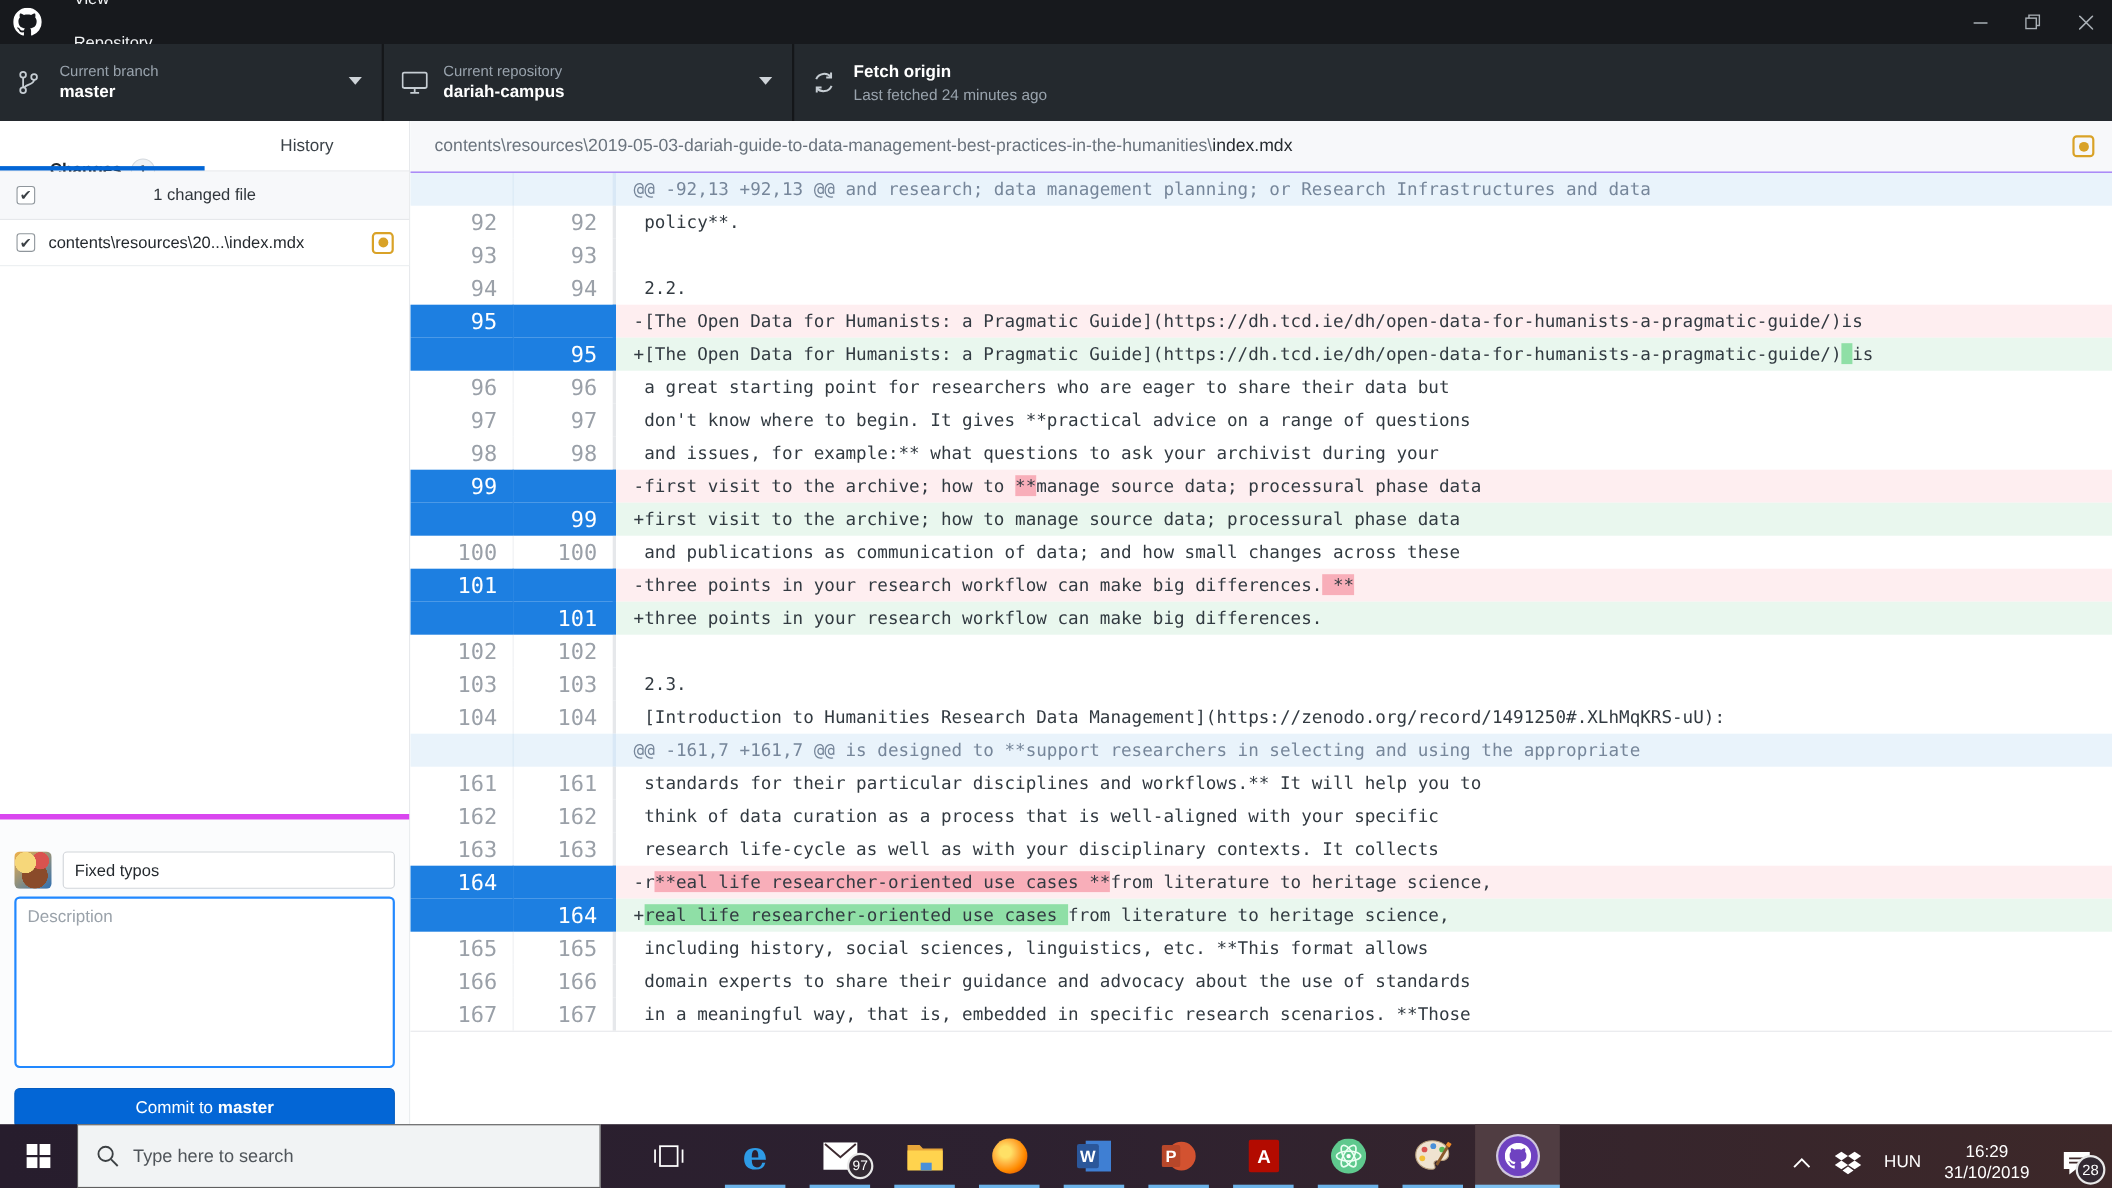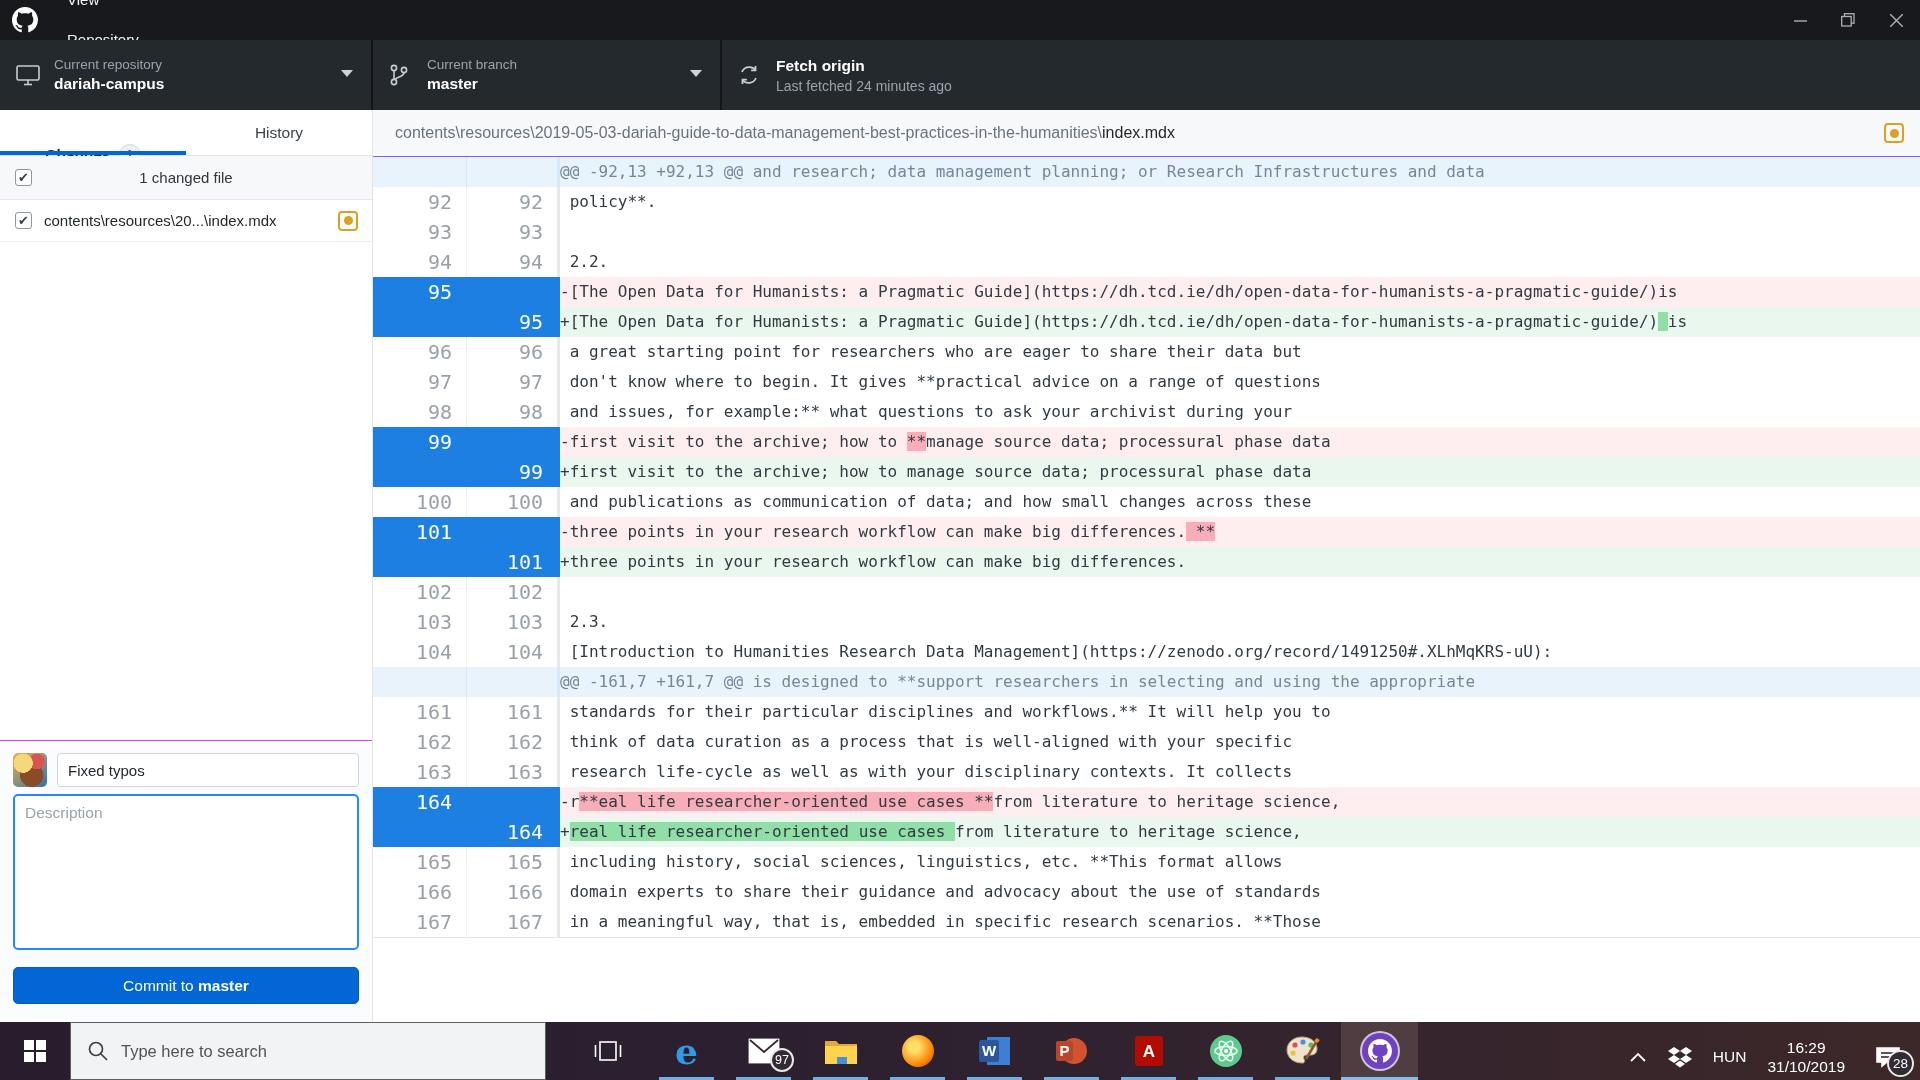--- a/index.html
+++ b/index.html
@@ -44,21 +44,21 @@
   .files-header .checkbox{ position:absolute; left:15px; }
   .files-header-label{ width:100%; text-align:center; font-size:15px; color:#30363c; }
   .file-row{ position:relative; height:42px; display:flex; align-items:center; border-bottom:1px solid #eceff1; background:#fff; }
   .file-row .checkbox{ margin-left:15px; }
   .file-name{ margin-left:12px; font-size:15px; color:#24292e; }
   .status-modified{ position:absolute; right:14px; width:20px; height:20px; border:2px solid #d9a227; border-radius:4px;
                     display:flex; align-items:center; justify-content:center; }
   .status-modified i{ width:9px; height:9px; border-radius:50%; background:#d9a227; }
 
   .commit-form{ position:absolute; left:0; right:0; bottom:0; height:282px; background:#fbfcfd;
-                border-top:1px solid #d946ef; padding:12px 13px; }
+                border-top:5px solid #d946ef; padding:29px 13px; }
   .commit-row1{ display:flex; align-items:center; }
   .avatar{ width:34px; height:34px; border-radius:5px; flex:none;
            background: radial-gradient(circle at 30% 30%, #f6d77a 0 28%, transparent 29%),
                        radial-gradient(circle at 70% 25%, #d9534f 0 22%, transparent 23%),
                        radial-gradient(circle at 55% 65%, #8a4b2a 0 40%, transparent 41%),
                        linear-gradient(140deg,#f2b24a,#2e6fb2); }
   .summary-input{ flex:1; margin-left:10px; height:34px; border:1px solid #d1d5da; border-radius:4px;
                   padding:0 10px; font-size:15px; color:#24292e; font-family:"Liberation Sans",sans-serif; outline:none; background:#fff; }
   .desc-box{ width:100%; margin-top:7px; height:156px; border:2px solid #2188ff; border-radius:5px; background:#fff;
              padding:8px 10px; font-size:15.5px; font-family:"Liberation Sans",sans-serif; color:#24292e; resize:none; outline:none; }
@@ -71,21 +71,21 @@
   .diff{ position:absolute; left:373px; top:0; right:0; bottom:0; background:#fff; overflow:hidden; }
   .diff-path{ position:relative; height:47px; background:#f7f8fa; border-bottom:1px solid #8b5cf6;
               display:flex; align-items:center; padding-left:22px; font-size:16px; }
   .path-dir{ color:#6a737d; } .path-file{ color:#24292e; }
   .diff-path .status-modified{ right:16px; }
   .diff-rows{ font-family:"DejaVu Sans Mono","Liberation Mono",monospace; }
   .drow{ display:flex; height:30px; line-height:30px; font-size:16px; }
   .g1,.g2{ flex:none; text-align:right; color:#9aa0a8; font-size:20px; }
   .g1{ width:94px; padding-right:14px; border-right:1px solid #eef0f2; }
   .g2{ width:93px; padding-right:14px; border-right:3px solid #e6e8eb; }
-  .code{ flex:1; padding-left:0; white-space:pre; overflow:hidden; color:#323a41; }
+  .code{ flex:1; padding-left:16px; white-space:pre; overflow:hidden; color:#323a41; }
   .drow.hunk{ background:#e9f3fb; }
   .drow.hunk .g1{ border-right-color:#d9e8f6; } .drow.hunk .g2{ border-right-color:#d9e8f6; }
   .drow.hunk .code{ color:#76869a; }
   .drow.removed .code{ background:#feeef0; }
   .drow.removed .code .hl{ background:#f8aeb9; }
   .drow.added .code{ background:#e9f7ee; }
   .drow.added .code .hl{ background:#8fdfa6; }
   .drow.removed .g1, .drow.removed .g2, .drow.added .g1, .drow.added .g2{
       background:#1d7fe1; color:#fff; border-right-color:#1d7fe1; }
   .diff-end{ border-bottom:1px solid #e6e8eb; }
@@ -145,46 +145,46 @@
       <div class="win-btn">
         <svg width="13" height="13" viewBox="0 0 13 13" stroke="#aab0b6" stroke-width="1.4">
             <line x1="0" y1="0" x2="13" y2="13"></line>
             <line x1="13" y1="0" x2="0" y2="13"></line>
           </svg>
       </div>
     </div>
   </div>
 
   <div class="toolbar">
-    <div class="tb-section tb-repo">
-      <span class="tb-icon">
-        <svg width="24" height="22" viewBox="0 0 24 22" fill="none" stroke="#c6cdd3" stroke-width="1.6">
-          <rect x="1" y="2" width="22" height="14" rx="1.5"></rect>
-            <line x1="8" y1="20.5" x2="16" y2="20.5"></line>
-            <line x1="12" y1="16" x2="12" y2="20"></line>
-        </svg>
-      </span>
-      <span>
-        <div class="tb-label">Current repository</div>
-        <div class="tb-value">dariah-campus</div>
-      </span>
-      <i class="tb-chevron"></i>
-    </div>
     <div class="tb-section tb-branch">
       <span class="tb-icon">
         <svg width="20" height="24" viewBox="0 0 20 24" fill="none" stroke="#c6cdd3" stroke-width="1.6">
           <circle cx="5" cy="5" r="2.6"></circle>
             <circle cx="5" cy="19" r="2.6"></circle>
             <circle cx="15" cy="7" r="2.6"></circle>
           <path d="M5 7.6 V16.4 M15 9.6 C15 14, 9 13, 5.8 16.6"></path>
         </svg>
       </span>
       <span>
         <div class="tb-label">Current branch</div>
         <div class="tb-value">master</div>
+      </span>
+      <i class="tb-chevron"></i>
+    </div>
+    <div class="tb-section tb-repo">
+      <span class="tb-icon">
+        <svg width="24" height="22" viewBox="0 0 24 22" fill="none" stroke="#c6cdd3" stroke-width="1.6">
+          <rect x="1" y="2" width="22" height="14" rx="1.5"></rect>
+            <line x1="8" y1="20.5" x2="16" y2="20.5"></line>
+            <line x1="12" y1="16" x2="12" y2="20"></line>
+        </svg>
+      </span>
+      <span>
+        <div class="tb-label">Current repository</div>
+        <div class="tb-value">dariah-campus</div>
       </span>
       <i class="tb-chevron"></i>
     </div>
     <div class="tb-section tb-fetch" style="border-right:none;">
       <span class="tb-icon">
         <svg width="22" height="22" viewBox="0 0 22 22" fill="none" stroke="#c6cdd3" stroke-width="1.8">
           <path d="M17.5 6 A8 8 0 0 0 4 8"></path>
             <path d="M4.5 16 A8 8 0 0 0 18 14"></path>
           <path d="M17.5 2 v4.4 h-4.4" fill="none"></path>
             <path d="M4.5 20 v-4.4 h4.4" fill="none"></path>

